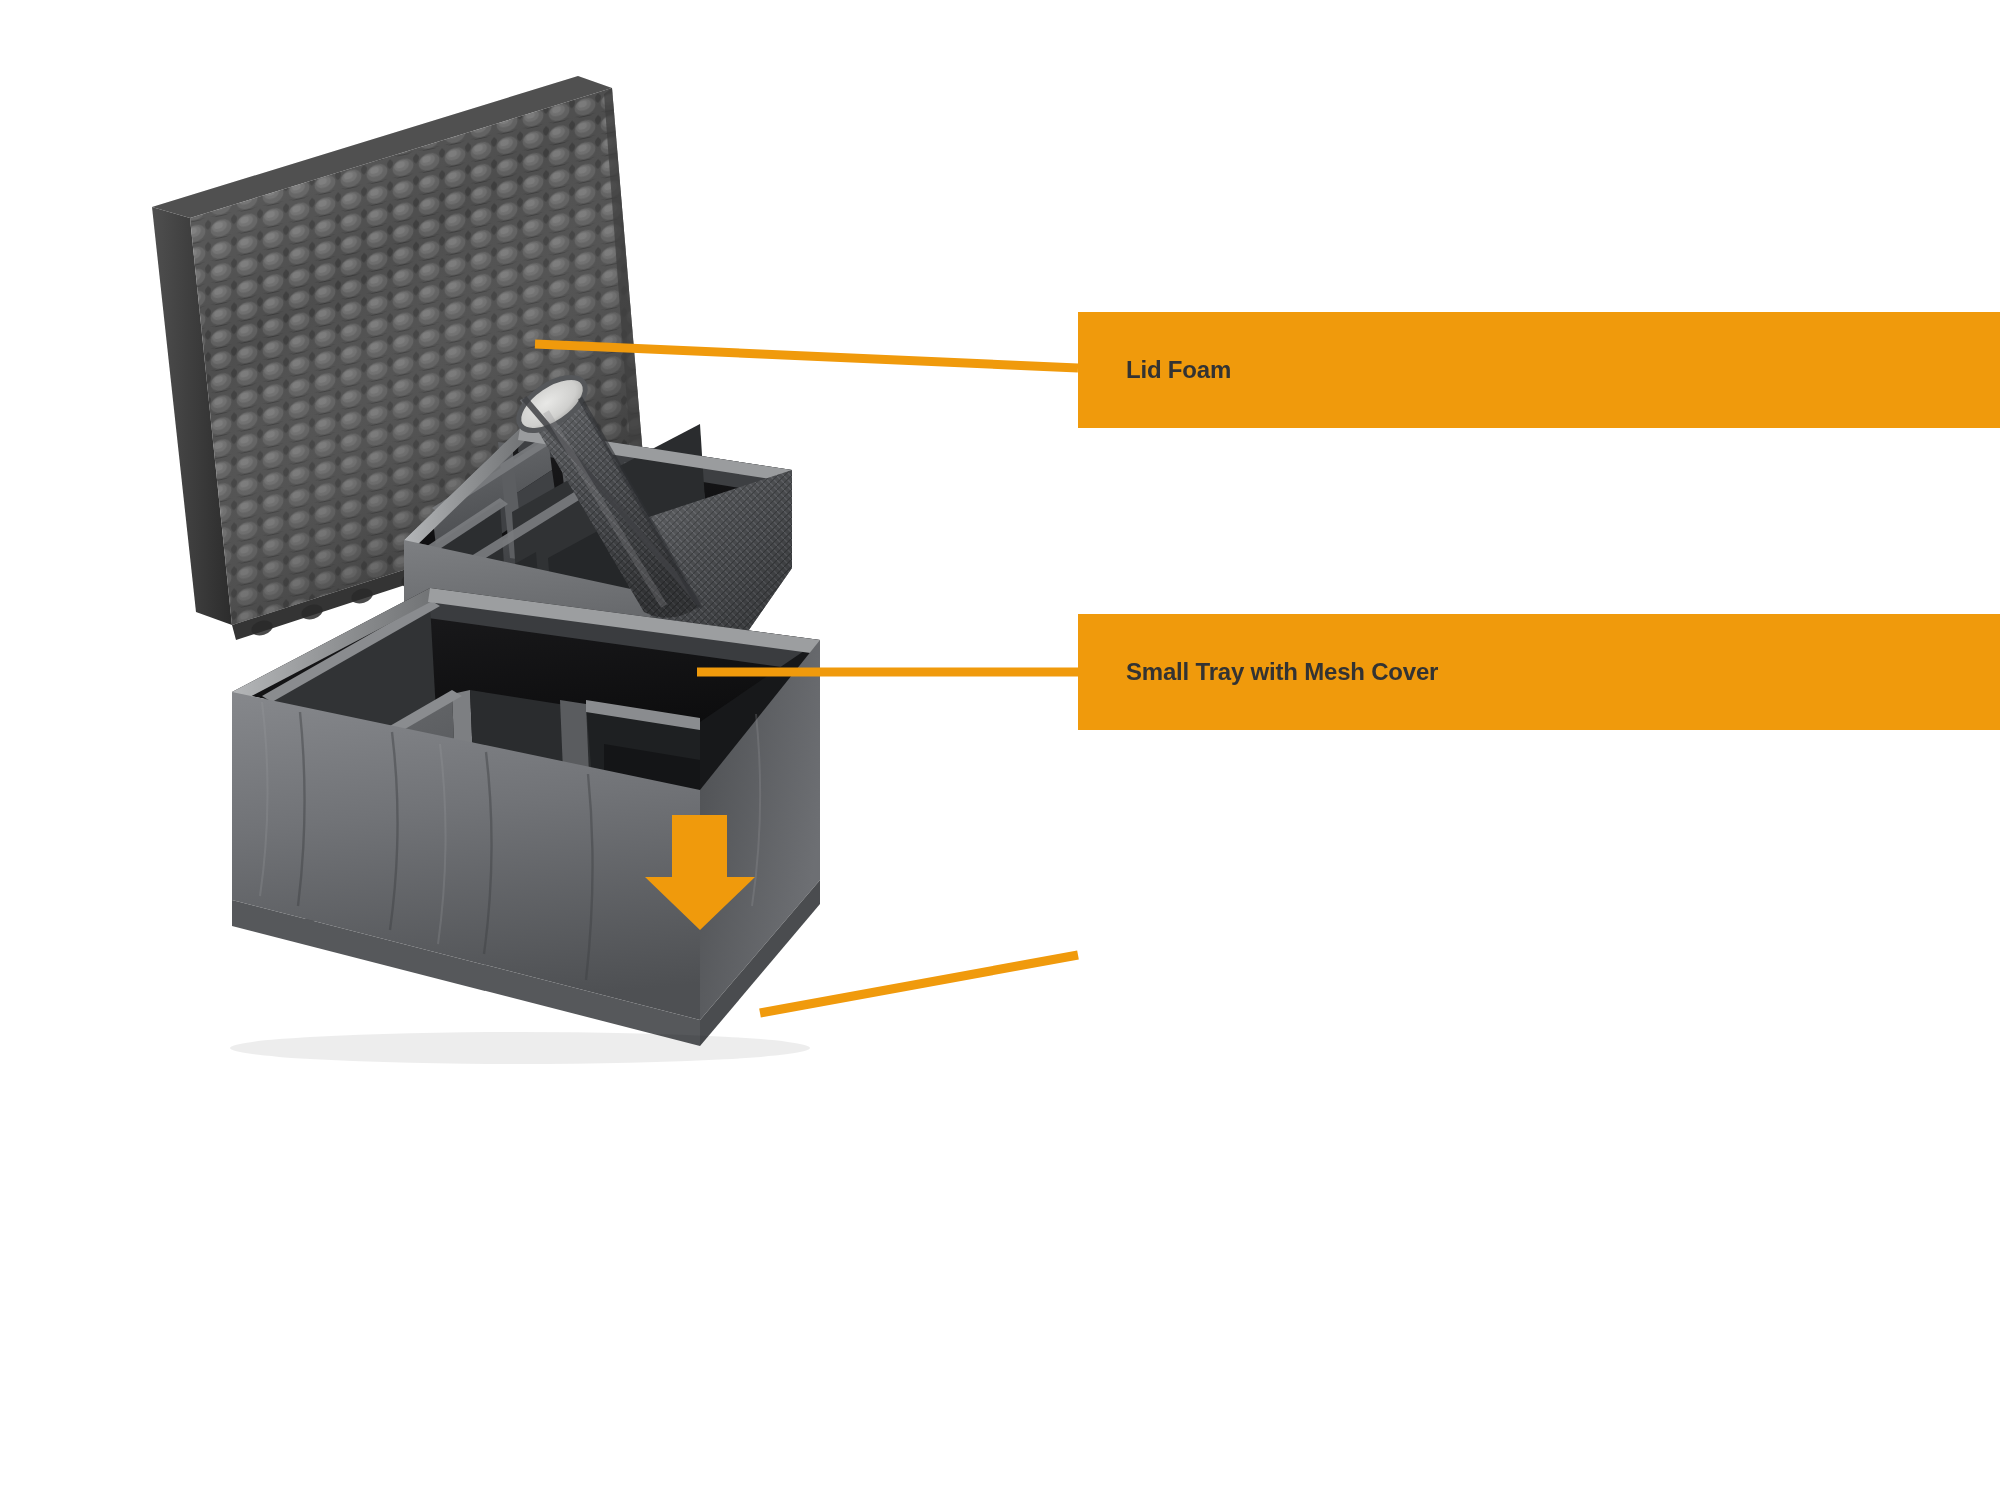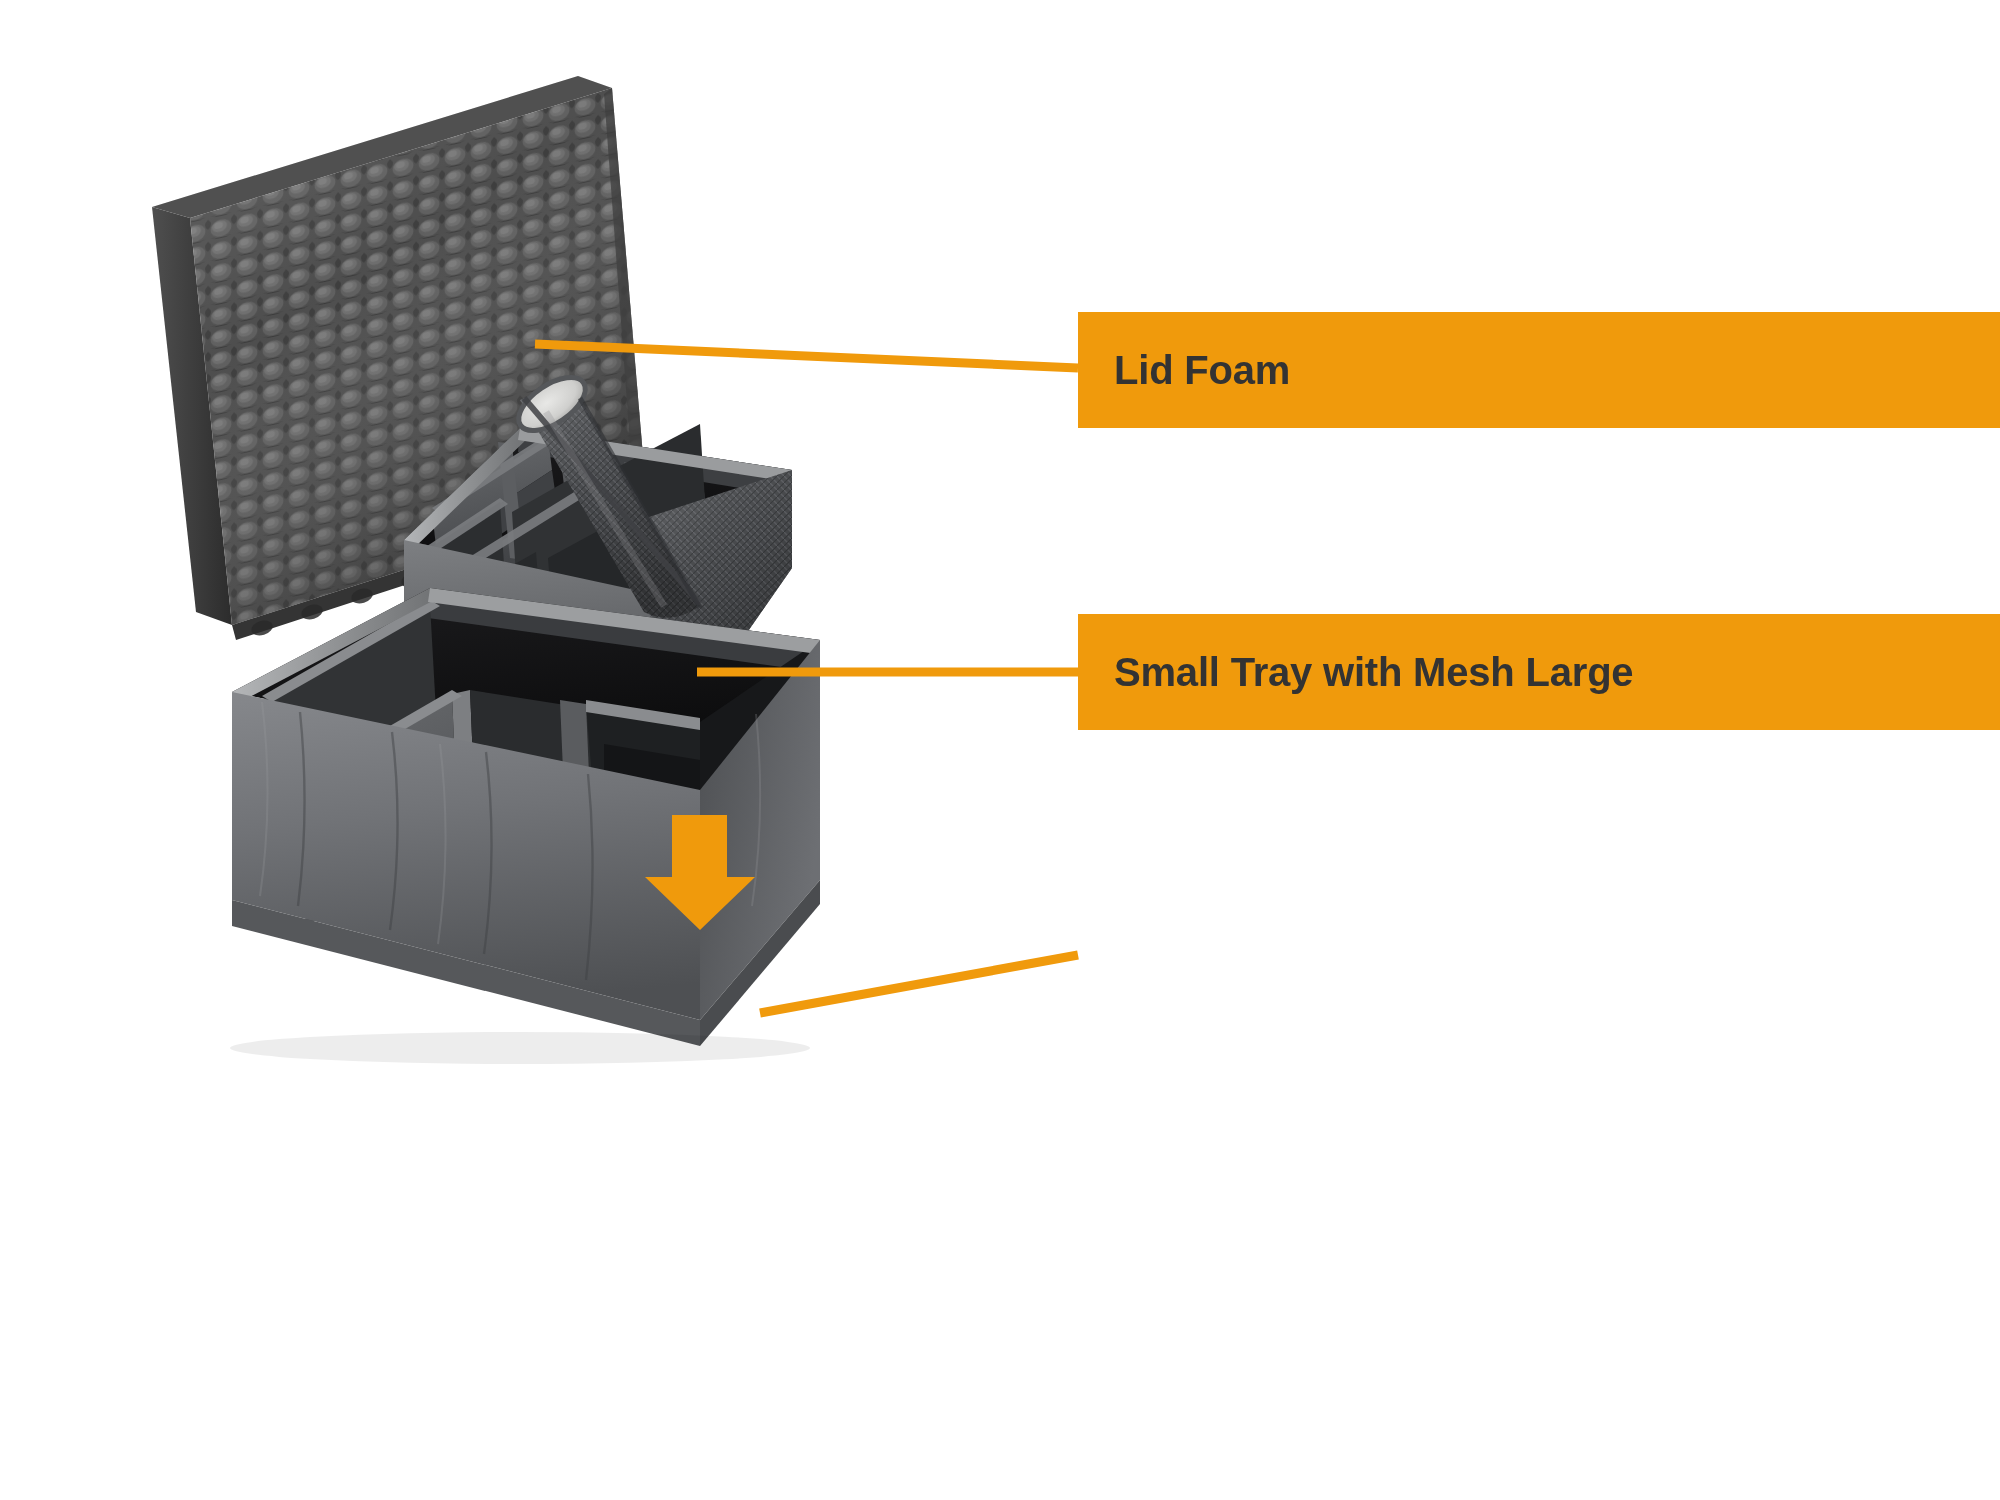--- a/index.html
+++ b/index.html
@@ -28,24 +28,25 @@
     position: absolute;
     display: flex;
     align-items: center;
     box-sizing: border-box;
     background: #f09a0c;
     padding-left: 36px;
   }
   .callout-label {
     font-family: "Liberation Sans", sans-serif;
     font-weight: bold;
-    font-size: 40px;
+    font-size: 24px;
     letter-spacing: -0.2px;
     color: #333333;
     white-space: nowrap;
+    margin-left: 12px;
   }
   #band-lid-foam   { left: 1078px; top: 312px; width: 922px; height: 116px; }
   #band-small-tray { left: 1078px; top: 614px; width: 922px; height: 116px; }
   #band-large-tray { left: 1078px; top: 897px; width: 922px; height: 116px; }
 </style>
 </head>
 <body>
 
 <div id="stage">
 
@@ -300,17 +301,17 @@
       <line x1="697" y1="672" x2="1078" y2="672" stroke-width="9"></line>
       <line x1="760" y1="1013" x2="1078" y2="955" stroke-width="9"></line>
     </g>
   </svg>
 
   <div class="callout-band" id="band-lid-foam">
     <span class="callout-label">Lid Foam</span>
   </div>
 
   <div class="callout-band" id="band-small-tray">
-    <span class="callout-label">Small Tray with Mesh Large</span>
+    <span class="callout-label">Small Tray with Mesh Cover</span>
   </div>
 
 
 </div>
 
 </body></html>

